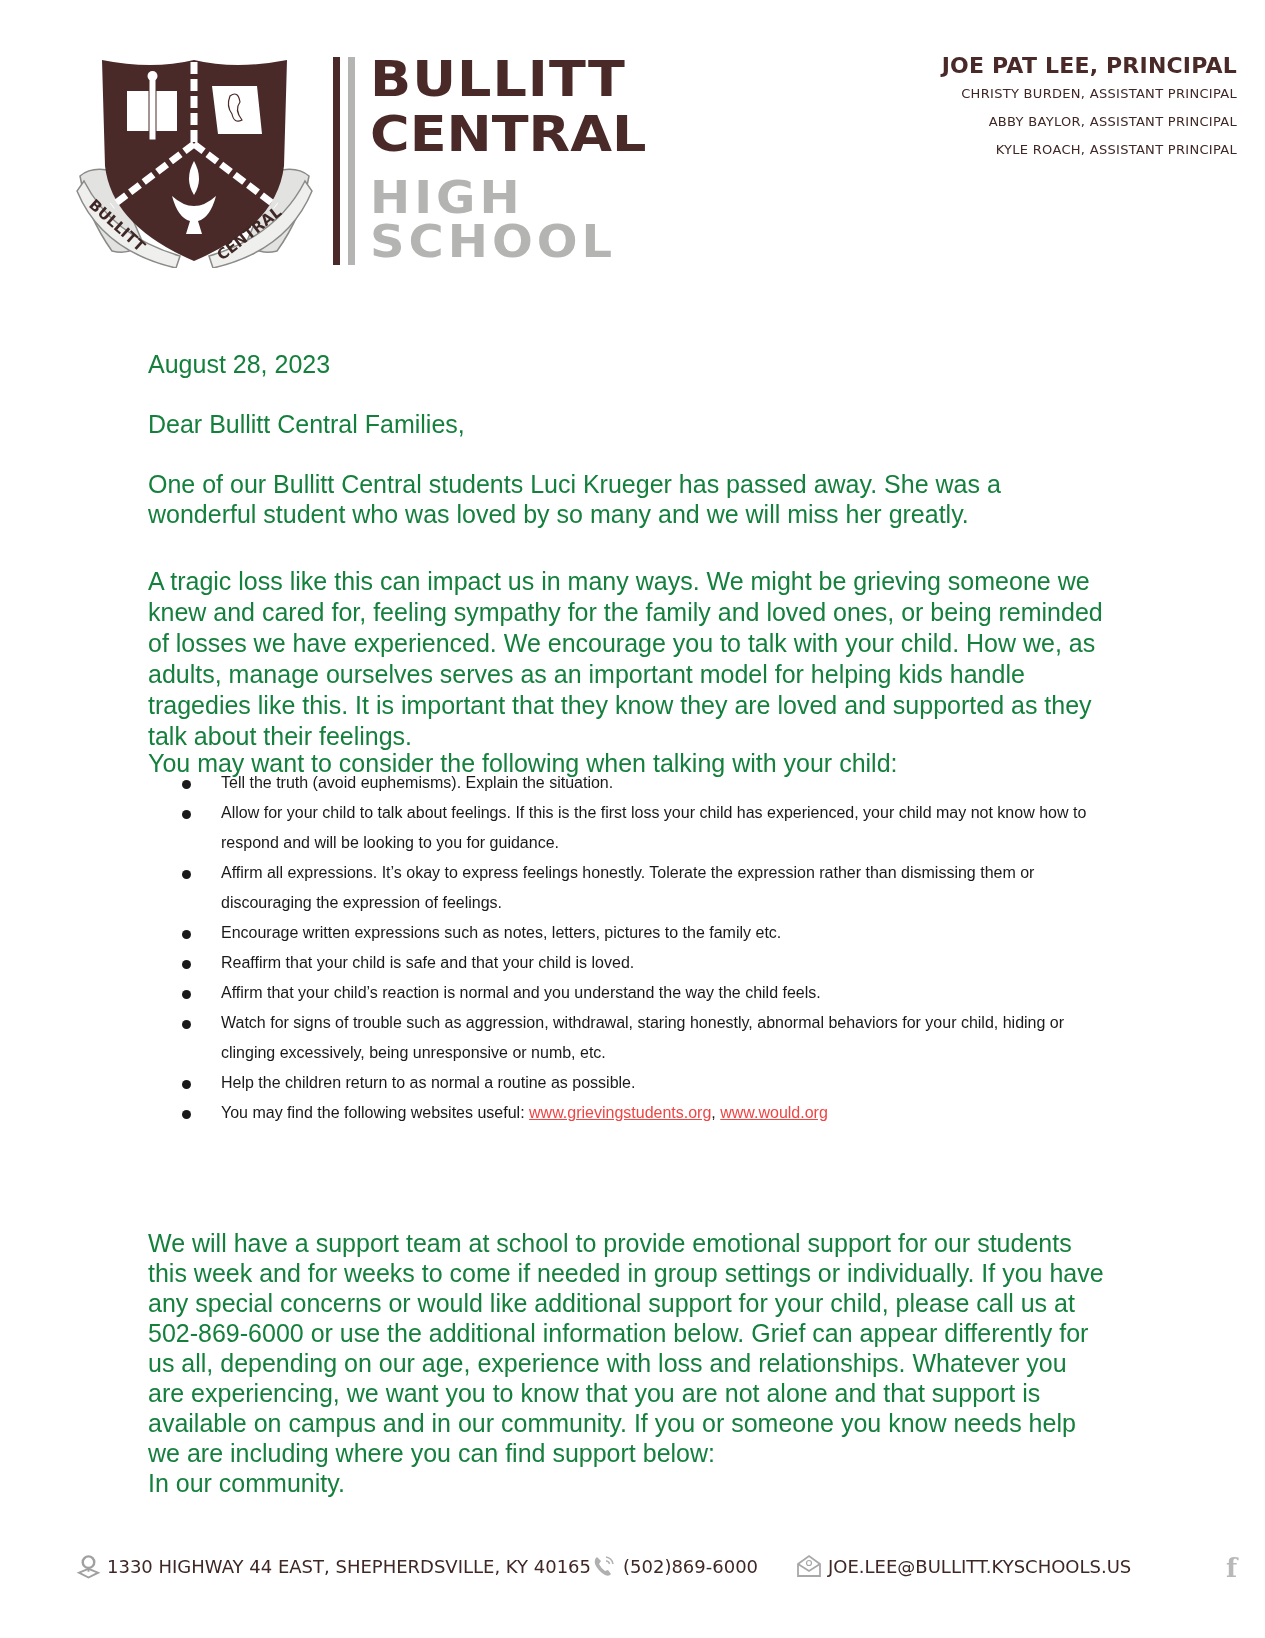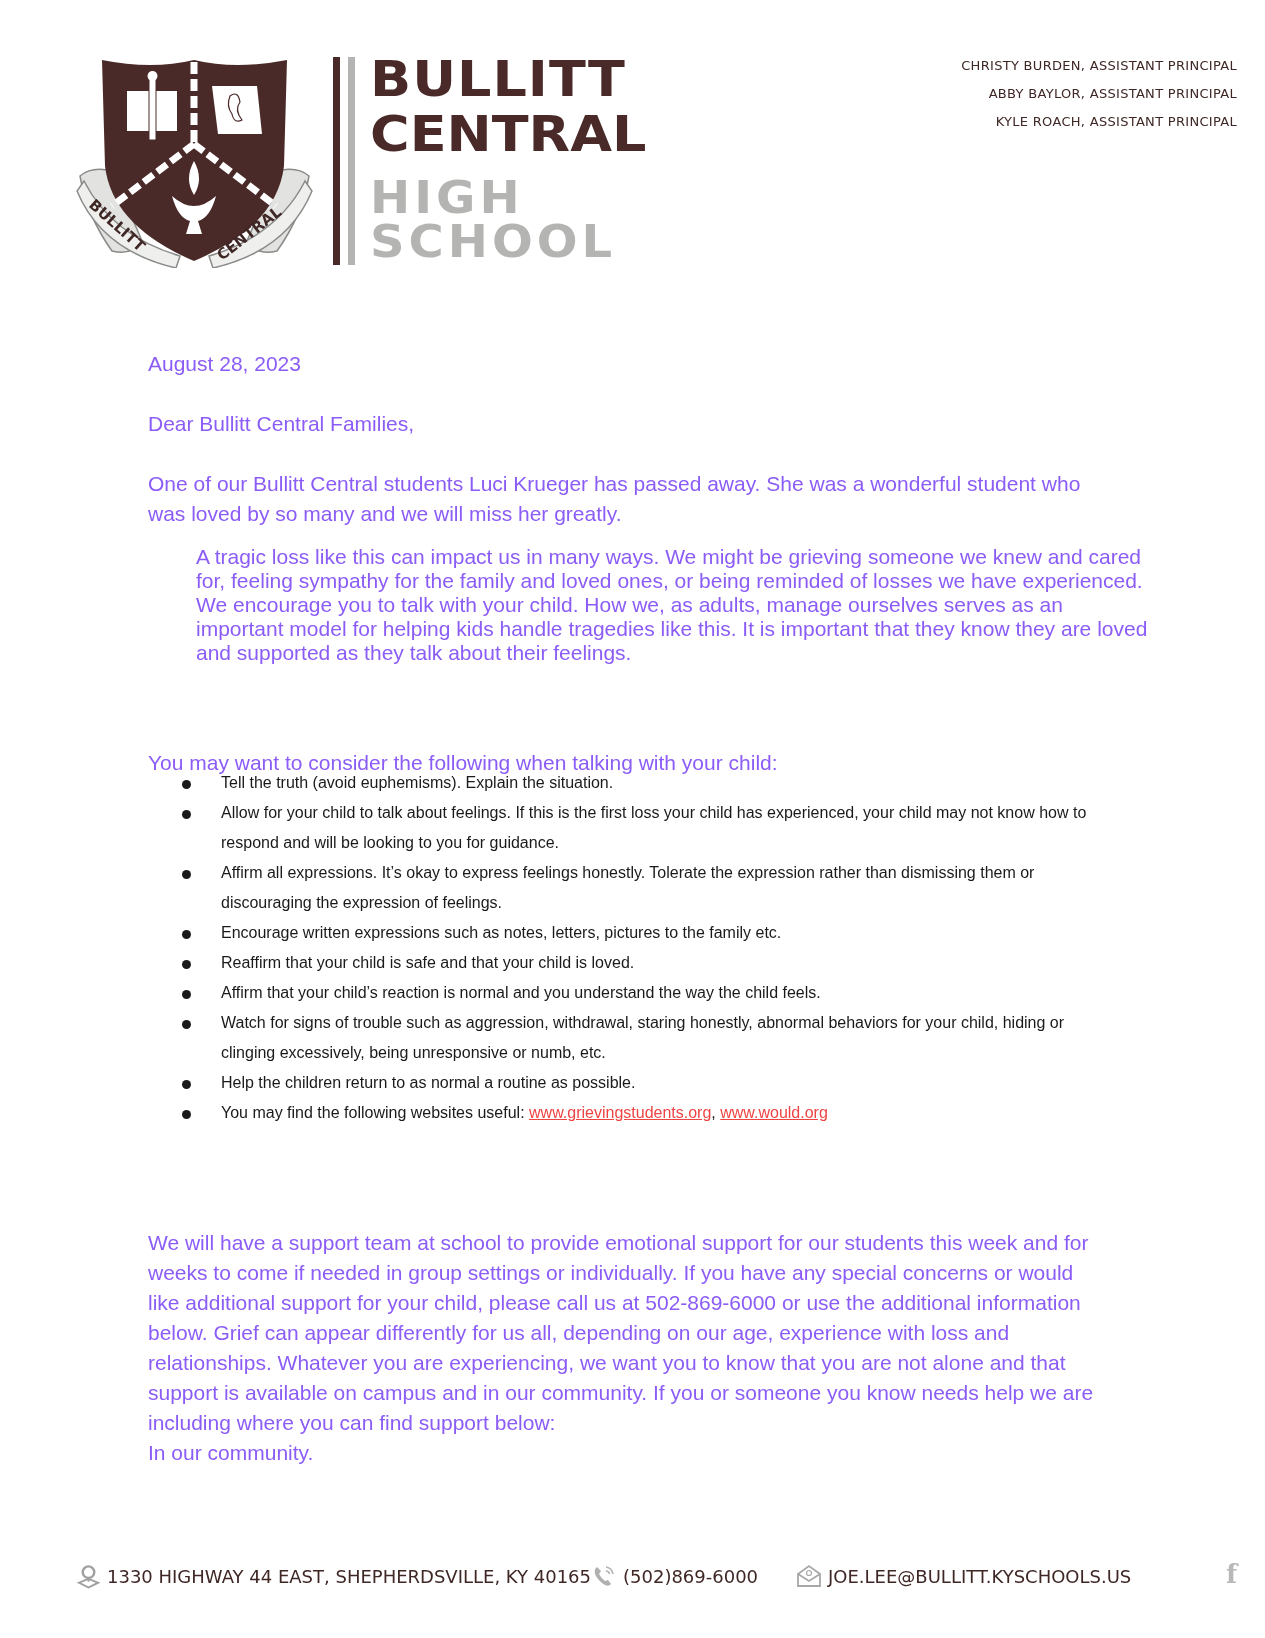--- a/index.html
+++ b/index.html
@@ -15,34 +15,34 @@
   .brand-1 { top: 50px; font-size: 54px; color: #4a2a28; transform: scaleY(0.92); transform-origin: left top; }
   .brand-2 { top: 105px; font-size: 54px; color: #4a2a28; letter-spacing: 0px; transform: scaleY(0.92); transform-origin: left top; }
   .brand-3 { top: 172px; font-size: 48px; color: #b4b4b2; letter-spacing: 4px; transform: scaleY(0.92); transform-origin: left top; }
   .brand-4 { top: 216px; font-size: 48px; color: #b4b4b2; letter-spacing: 4px; transform: scaleY(0.92); transform-origin: left top; }
 
   .staff { right: 28px; top: 52px; text-align: right; font-family: "DejaVu Sans", sans-serif; color: #4a2a28; }
   .staff .principal { font-size: 22px; font-weight: bold; line-height: 28px; letter-spacing: 0.2px; }
   .staff .assistant { font-size: 13px; line-height: 28px; letter-spacing: 0.3px; color: #3e2725; }
 
   
-  .txt { left: 148px; font-size: 21px; line-height: 30px; color: #8b5cf6; width: 960px; }
+  .txt { left: 148px; font-size: 25px; line-height: 30px; color: #15803d; width: 960px; }
   .date { top: 349px; }
   .greeting { top: 409px; }
   .p1 { top: 469px; }
-  .p2 { top: 545px; line-height: 24px; margin-left: 48px; }
+  .p2 { top: 566px; line-height: 31px; }
   .intro { top: 748px; }
   .list { left: 148px; top: 768px; width: 960px; margin: 0; padding: 0; list-style: none; font-size: 16px; line-height: 30px; }
   .list li { position: relative; padding-left: 73px; }
   .list li .dot { position: absolute; left: 34px; top: 12px; width: 9px; height: 9px; border-radius: 50%; background: #1a1a1a; }
   .link { color: #ef4444; text-decoration: underline; }
   .p3 { top: 1228px; }
 
   
-  .footer { left: 76px; top: 1553px; width: 1185px; height: 36px; display: flex; align-items: flex-end;
+  .footer { left: 76px; top: 1553px; width: 1185px; height: 36px; display: flex; align-items: flex-start;
             font-family: "DejaVu Sans", sans-serif; font-size: 18px; color: #3e2725; white-space: nowrap; }
   .footer .item { display: flex; align-items: center; }
   .footer .ico { display: inline-block; width: 26px; height: 26px; margin-right: 6px; }
   .fb { color: #b8b8b8; font-weight: bold; font-size: 26px; font-family: "DejaVu Serif", serif; }
 </style>
 </head>
 <body>
 
 <div class="abs crest">
   <svg width="245" height="212" viewBox="0 0 245 212">
@@ -75,20 +75,21 @@
 
 <div class="abs bar-brown"></div>
 <div class="abs bar-gray"></div>
 
 <div class="abs brand brand-1">BULLITT</div>
 <div class="abs brand brand-2">CENTRAL</div>
 <div class="abs brand brand-3">HIGH</div>
 <div class="abs brand brand-4">SCHOOL</div>
 
 <div class="abs staff">
+  <div class="principal">JOE PAT LEE, PRINCIPAL</div>
   <div class="assistant">CHRISTY BURDEN, ASSISTANT PRINCIPAL</div>
   <div class="assistant">ABBY BAYLOR, ASSISTANT PRINCIPAL</div>
   <div class="assistant">KYLE ROACH, ASSISTANT PRINCIPAL</div>
 </div>
 
 <div class="abs txt date">August 28, 2023</div>
 <div class="abs txt greeting">Dear Bullitt Central Families,</div>
 <div class="abs txt p1">One of our Bullitt Central students Luci Krueger has passed away. She was a wonderful student who was loved by so many and we will miss her greatly.</div>
 <div class="abs txt p2">A tragic loss like this can impact us in many ways. We might be grieving someone we knew and cared for, feeling sympathy for the family and loved ones, or being reminded of losses we have experienced. We encourage you to talk with your child. How we, as adults, manage ourselves serves as an important model for helping kids handle tragedies like this. It is important that they know they are loved and supported as they talk about their feelings.</div>
 <div class="abs txt intro">You may want to consider the following when talking with your child:</div>

